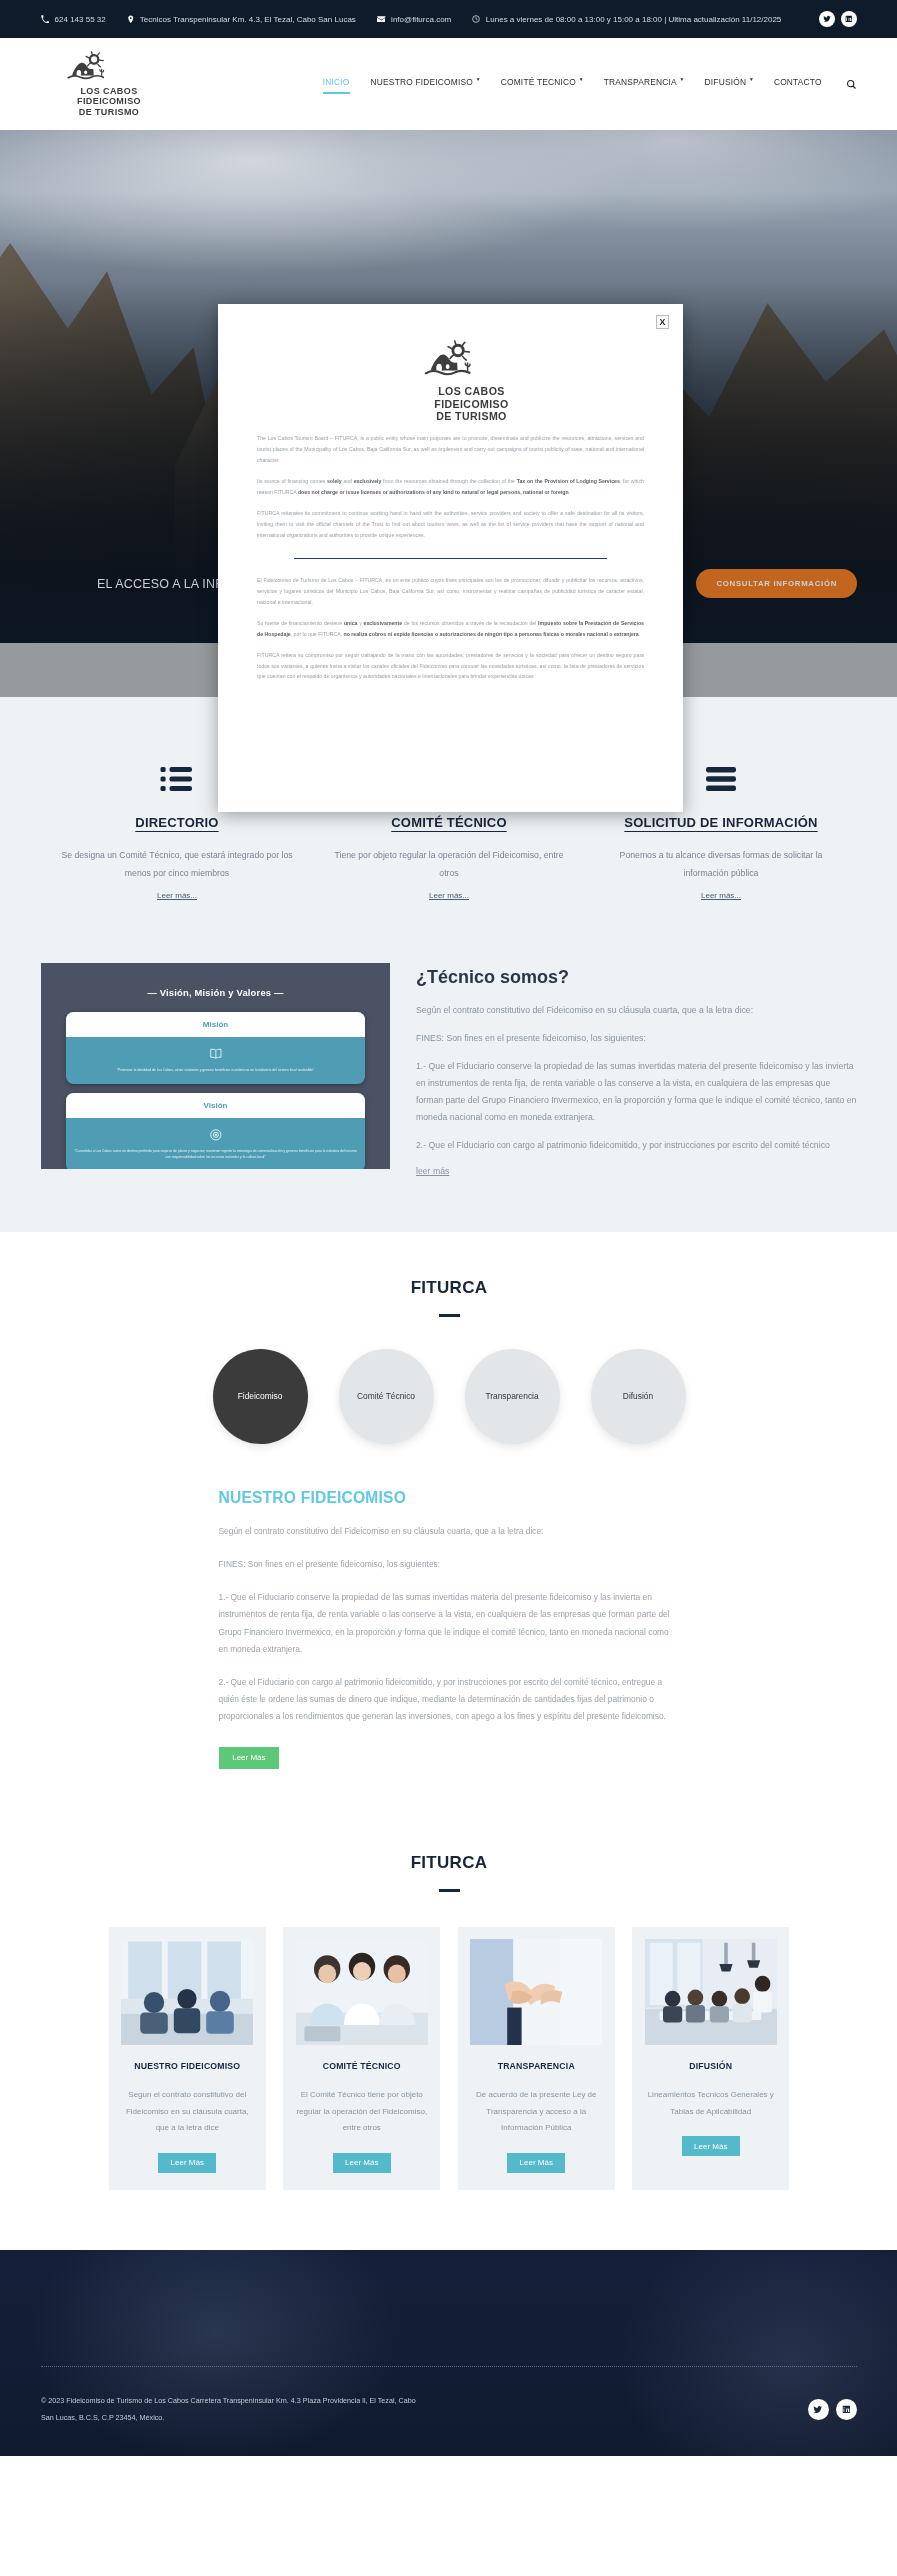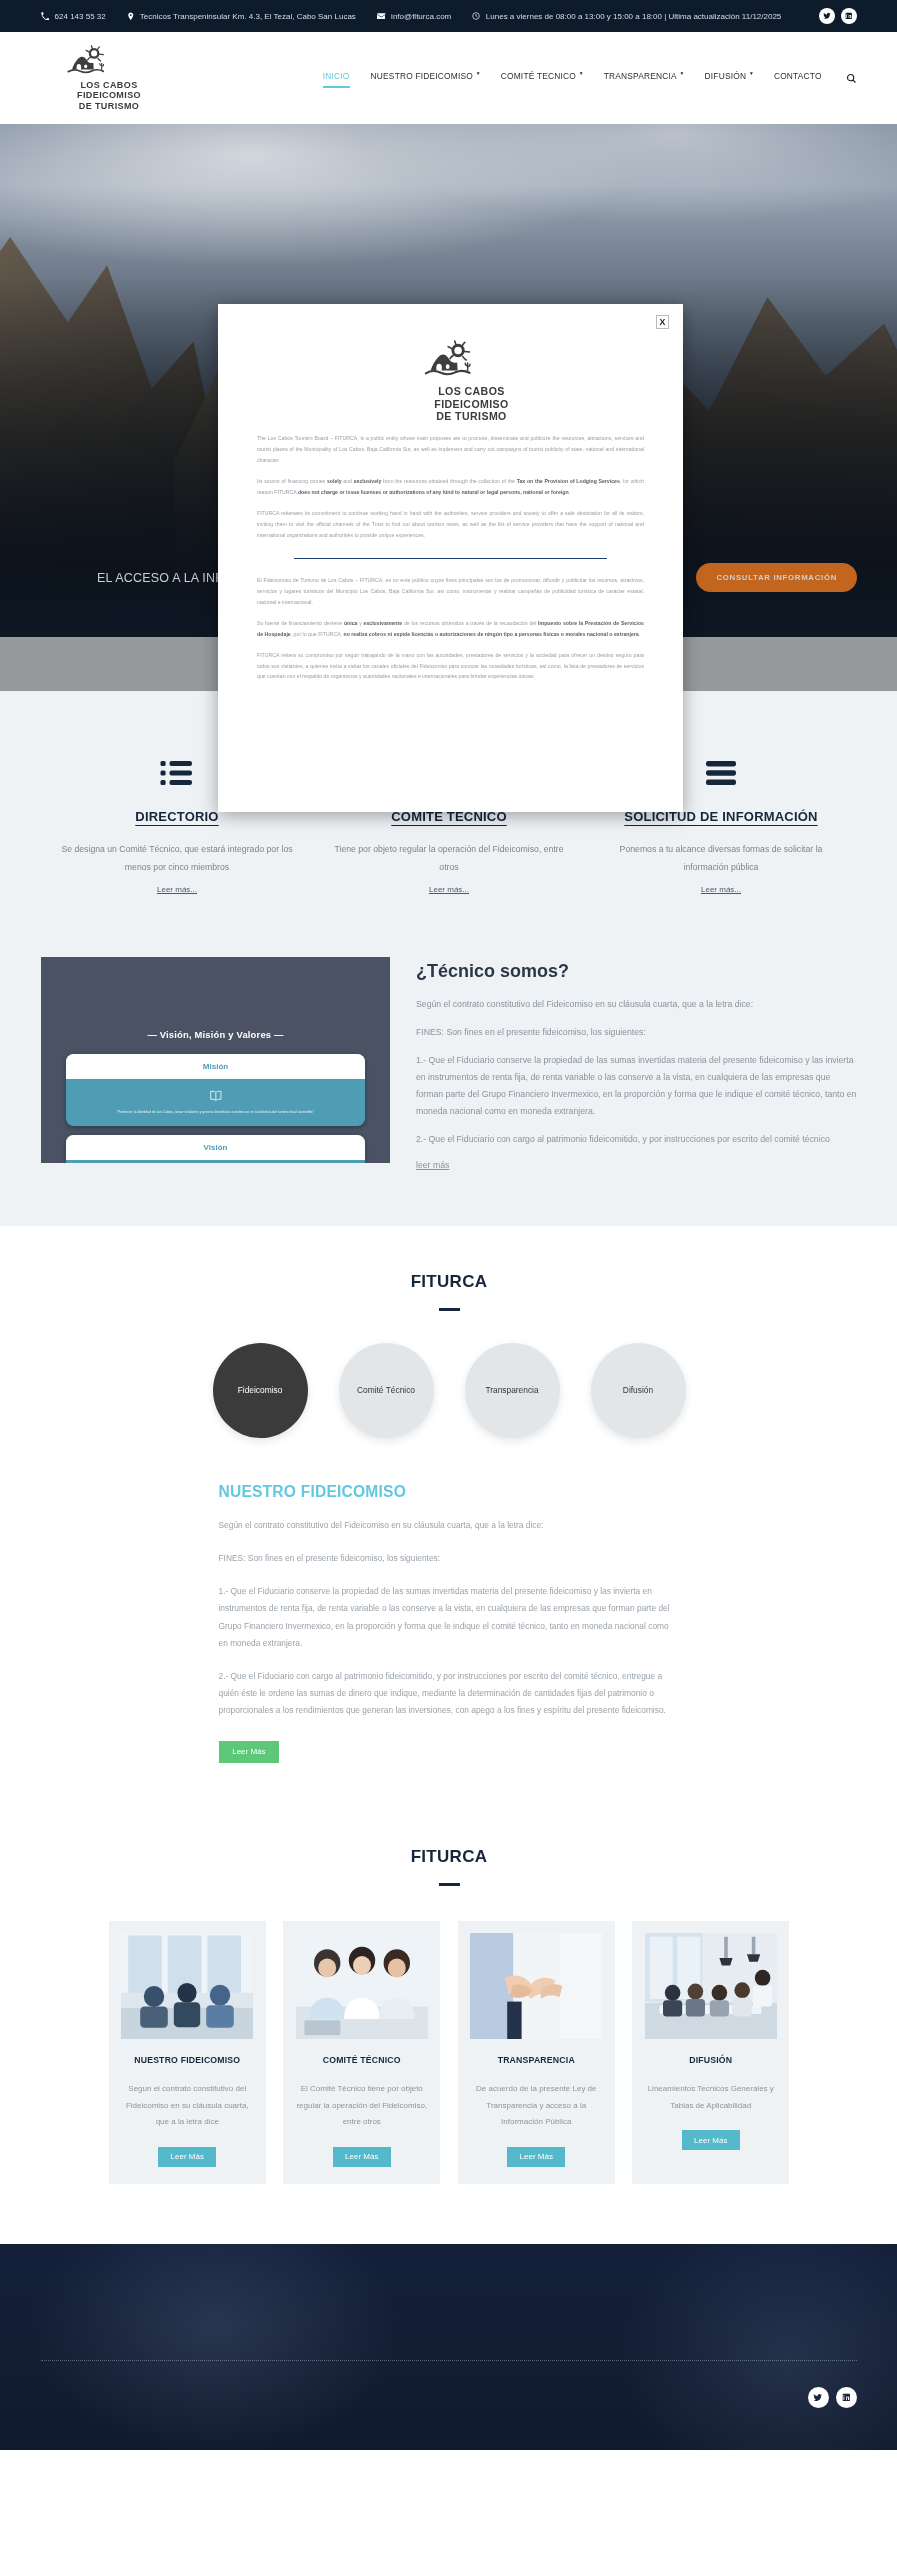--- a/index.html
+++ b/index.html
@@ -6,21 +6,21 @@
   html, body { width: 898px; }
   body {
     font-family: "Liberation Sans", sans-serif;
     background: #ffffff;
     color: #333;
     -webkit-font-smoothing: antialiased;
   }
 
   
   .topbar {
-    height: 32px;
+    height: 38px;
     background: #0d1b2a;
     display: flex;
     align-items: center;
     padding: 0 41px;
     color: #d7dee6;
     font-size: 8px;
   }
   .topbar-item { display: flex; align-items: center; margin-right: 21px; white-space: nowrap; }
   .topbar-item .ti { margin-right: 5.6px; display: inline-flex; align-items: center; color: #fff; }
   .topbar-item .ti svg { display:block; }
@@ -186,21 +186,21 @@
     gap: 26px;
   }
   .about-img {
     width: 349px; height: 206px; flex: none;
     background: #4a5263;
     position: relative;
     overflow: hidden;
   }
   .vmv-title {
     color: #fff; font-size: 9.4px; font-weight: 700; letter-spacing: 0.2px;
-    text-align: center; padding-top: 24px; margin-top: 48px;
+    text-align: center; padding-top: 24px;
   }
   .vmv-cards { display: flex; gap: 8.7px; justify-content: center; padding: 13.7px 25px 0; flex-direction: column; }
   .vmv-card {
     flex: 1; border-radius: 7.5px; overflow: hidden; background: #4f9cb5;
     box-shadow: 0 1.9px 4.4px rgba(0,0,0,.3);
   }
   .vmv-card .vh {
     background: #fff; color: #4f9cb5; font-size: 8px; font-weight: 700;
     text-align: center; padding: 8px 0;
   }
@@ -661,20 +661,21 @@
       <p>Lineamientos Tecnicos Generales y Tablas de Aplicabilidad</p>
       <button class="btn-teal">Leer Más</button>
     </div>
   </div>
 </div>
 
 <div class="footer">
   <div class="footer-photo"></div>
   <div class="footer-rule"></div>
   <div class="footer-bottom">
+    <p>© 2023 Fideicomiso de Turismo de Los Cabos Carretera Transpeninsular Km. 4.3 Plaza Providencia ll, El Tezal, Cabo San Lucas, B.C.S, C.P 23454, México.</p>
     <div class="footer-social">
       <span class="fsoc">
         <svg width="9.4" height="9.4" viewBox="0 0 24 24" fill="currentColor">
             <path d="M23 4.9a9 9 0 01-2.6.7 4.5 4.5 0 002-2.5 9 9 0 01-2.9 1.1A4.5 4.5 0 0011.7 8a12.7 12.7 0 01-9.2-4.7 4.5 4.5 0 001.4 6A4.4 4.4 0 012 8.7v.1a4.5 4.5 0 003.6 4.4 4.5 4.5 0 01-2 .1 4.5 4.5 0 004.2 3.1A9 9 0 011 18.3a12.7 12.7 0 006.9 2c8.3 0 12.8-6.8 12.8-12.8v-.6A9 9 0 0023 4.9z"></path>
           </svg>
       </span>
       <span class="fsoc">
         <svg width="8.7" height="8.7" viewBox="0 0 24 24" fill="currentColor">
             <path d="M3 2h18a1 1 0 011 1v18a1 1 0 01-1 1H3a1 1 0 01-1-1V3a1 1 0 011-1zm3.3 17V9.6H4V19h2.3zM5.2 8.5a1.4 1.4 0 100-2.7 1.4 1.4 0 000 2.7zM20 19v-5.2c0-2.8-1.5-4-3.5-4a3 3 0 00-2.7 1.5V9.6h-2.3V19h2.3v-5.2c0-1.4.3-2.3 1.5-2.3s1.4.9 1.4 2.3V19H20z"></path>
           </svg>

